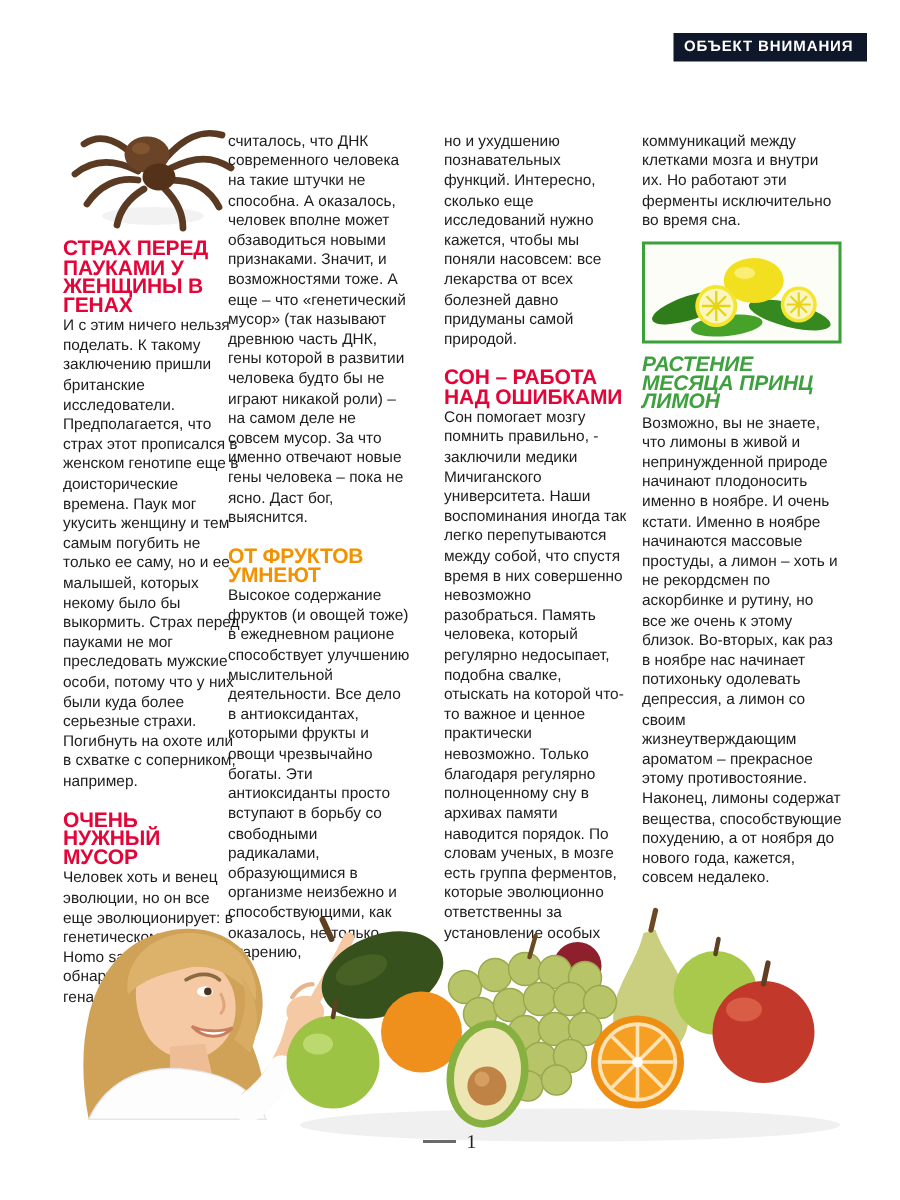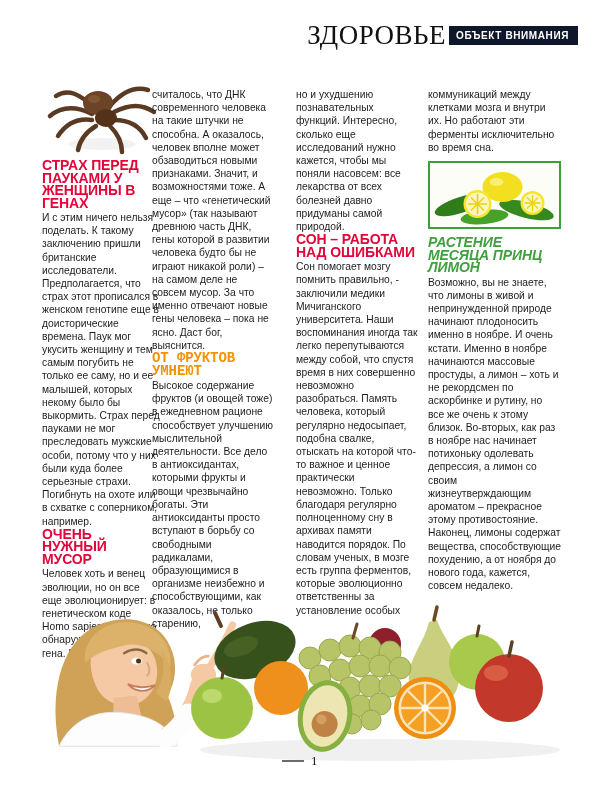--- a/index.html
+++ b/index.html
@@ -18,23 +18,23 @@
     background:#0f172a;color:#fff;font-size:10px;font-weight:bold;
     letter-spacing:.6px;padding:5px 9px 4px 7px;line-height:1;white-space:nowrap;
   }
   
   .col{position:absolute;font-size:10.3px;line-height:13.2px;}
   .col p{margin:0 0 0 0;}
   .col .h{
     font-weight:bold;font-size:14px;line-height:12.5px;letter-spacing:-.1px;
     margin:0 0 2px 0;text-transform:uppercase;
   }
-  .col .h.gap{margin-top:0;}
+  .col .h.gap{margin-top:12px;}
   .h.red{color:#e30538;}
-  .h.orange{color:#f39200;font-family:Liberation Mono, monospace;}
+  .h.orange{color:#f39200;}
   .h.green{color:#3fa03f;font-style:italic;}
   #col1{left:42px;top:56px;width:118px;}
   #col2{left:152px;top:88px;width:121px;}
   #col3{left:296px;top:88px;width:122px;}
   #col4{left:428px;top:88px;width:133px;}
   .spider-wrap{width:118px;height:100px;margin:0 0 3px 0;}
   .lemon-frame{border:2px solid #3aa038;background:#fdfdf8;margin:7px 0 7px 0;line-height:0;}
   
   .woman-wrap{position:absolute;left:32px;top:602px;width:218px;height:145px;line-height:0;}
   .fruits-wrap{position:absolute;left:185px;top:598px;width:380px;height:170px;line-height:0;}
@@ -43,21 +43,20 @@
   .footer-rule{display:inline-block;width:22px;height:1.5px;background:#6a6a6a;}
   .page-number{font-family:"Liberation Serif",serif;font-size:13px;color:#222;margin-left:7px;}
   svg{display:block;}
 </style>
 </head>
 <body>
 
 <div class="page">
 
   <div class="masthead">
-    <span class="logo">ЗДОРОВЬЕ</span>
     <span class="section-badge">ОБЪЕКТ ВНИМАНИЯ</span>
   </div>
 
   <div class="col" id="col1">
     <div class="spider-wrap">
       <svg viewBox="0 0 118 100" width="118" height="100" aria-hidden="true">
         <ellipse cx="60" cy="88" rx="34" ry="6" fill="#000" opacity="0.05"></ellipse>
         <g stroke="#5a3a22" stroke-width="4.5" fill="none" stroke-linecap="round">
           <path d="M52 52 C38 38 26 32 14 40"></path>
           <path d="M50 58 C34 50 20 50 8 60"></path>

